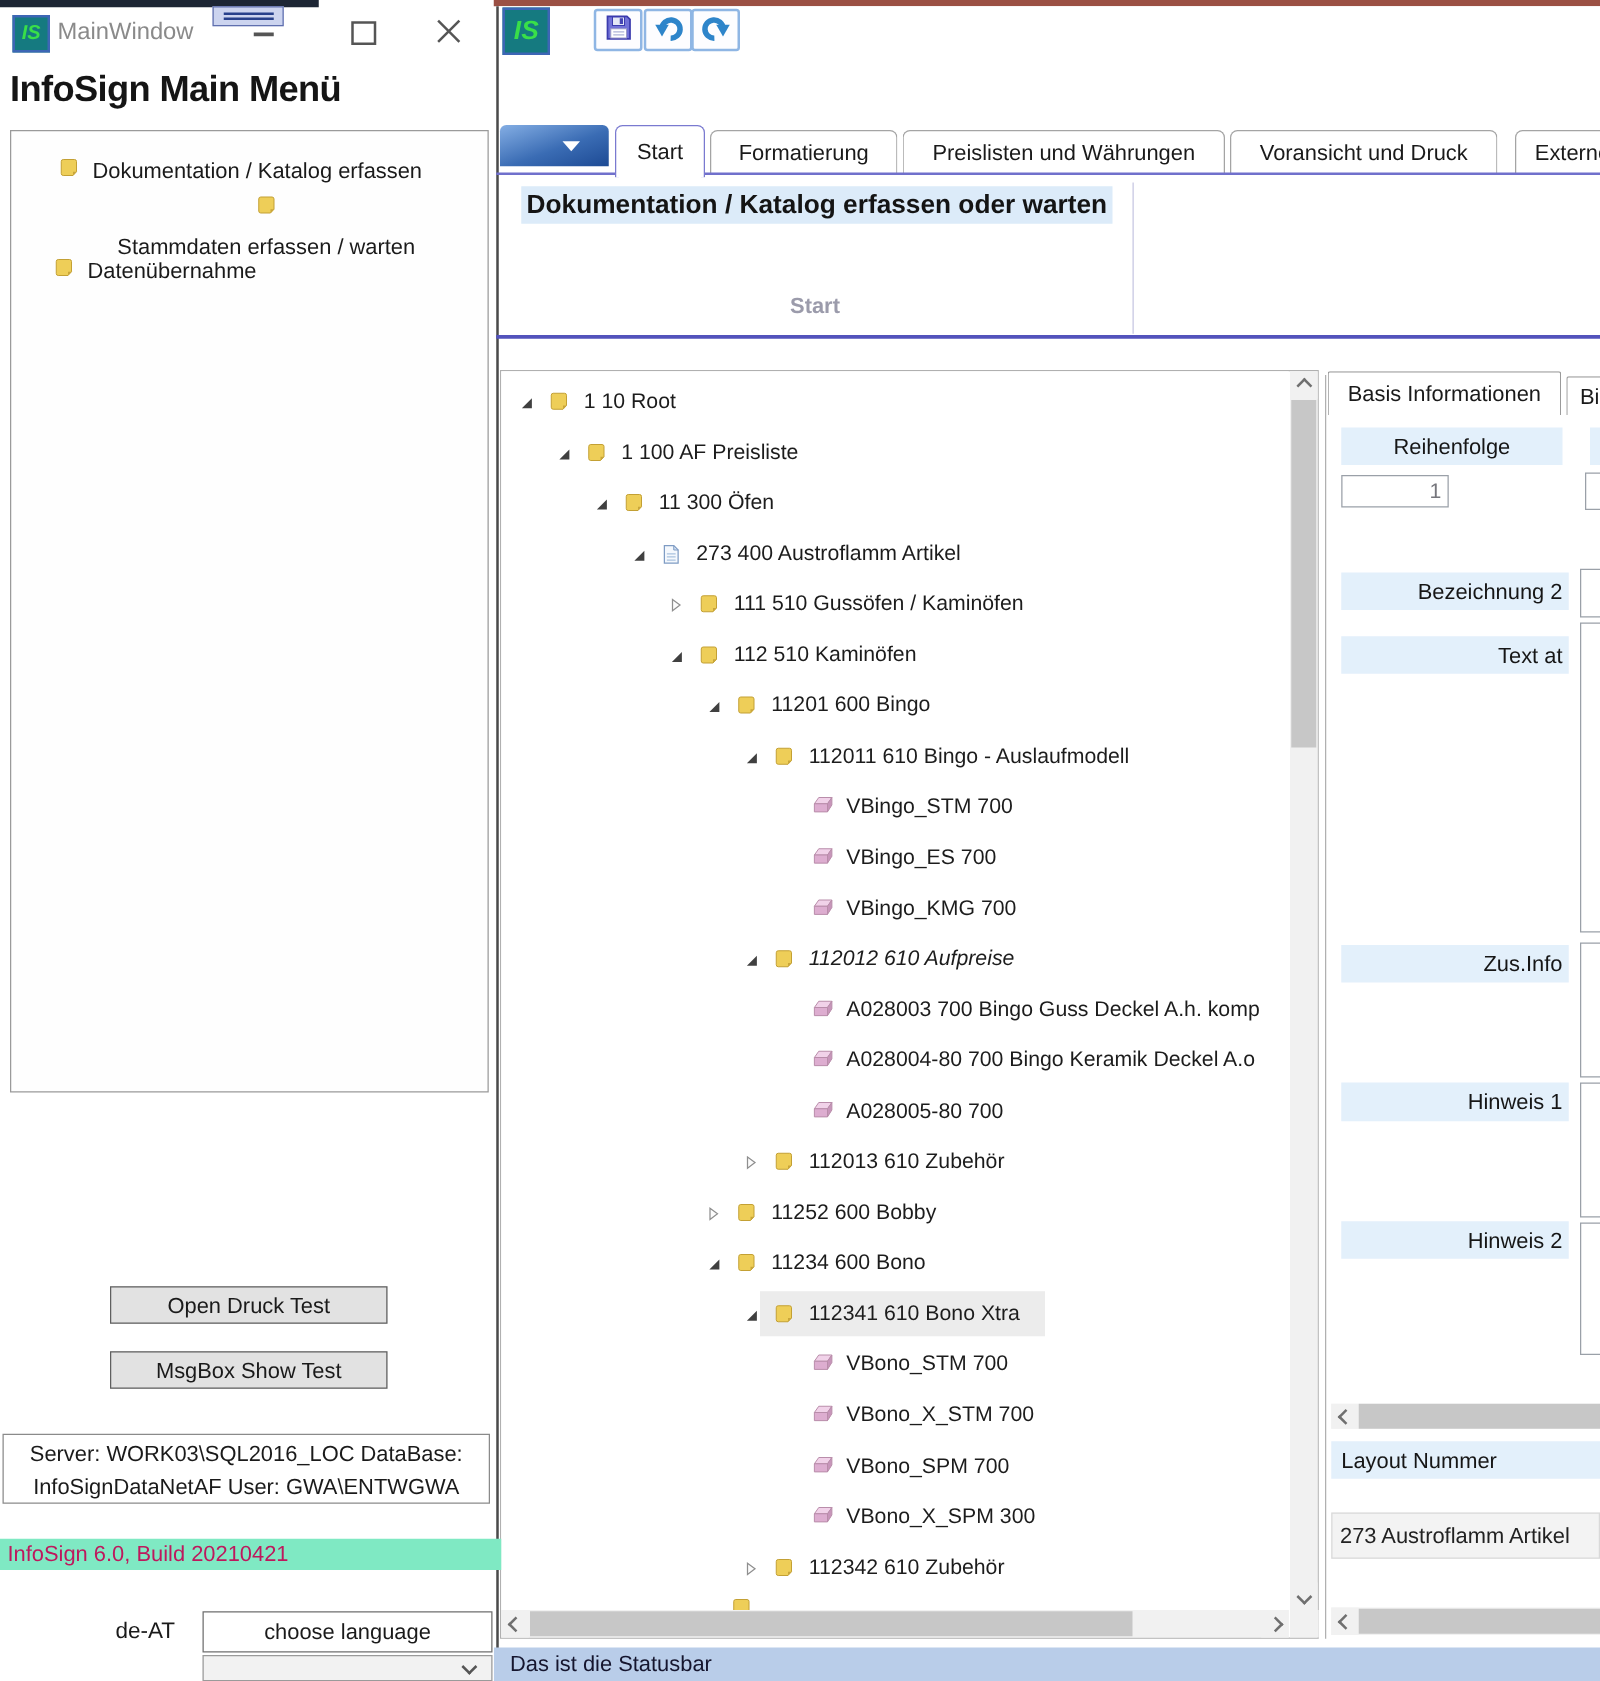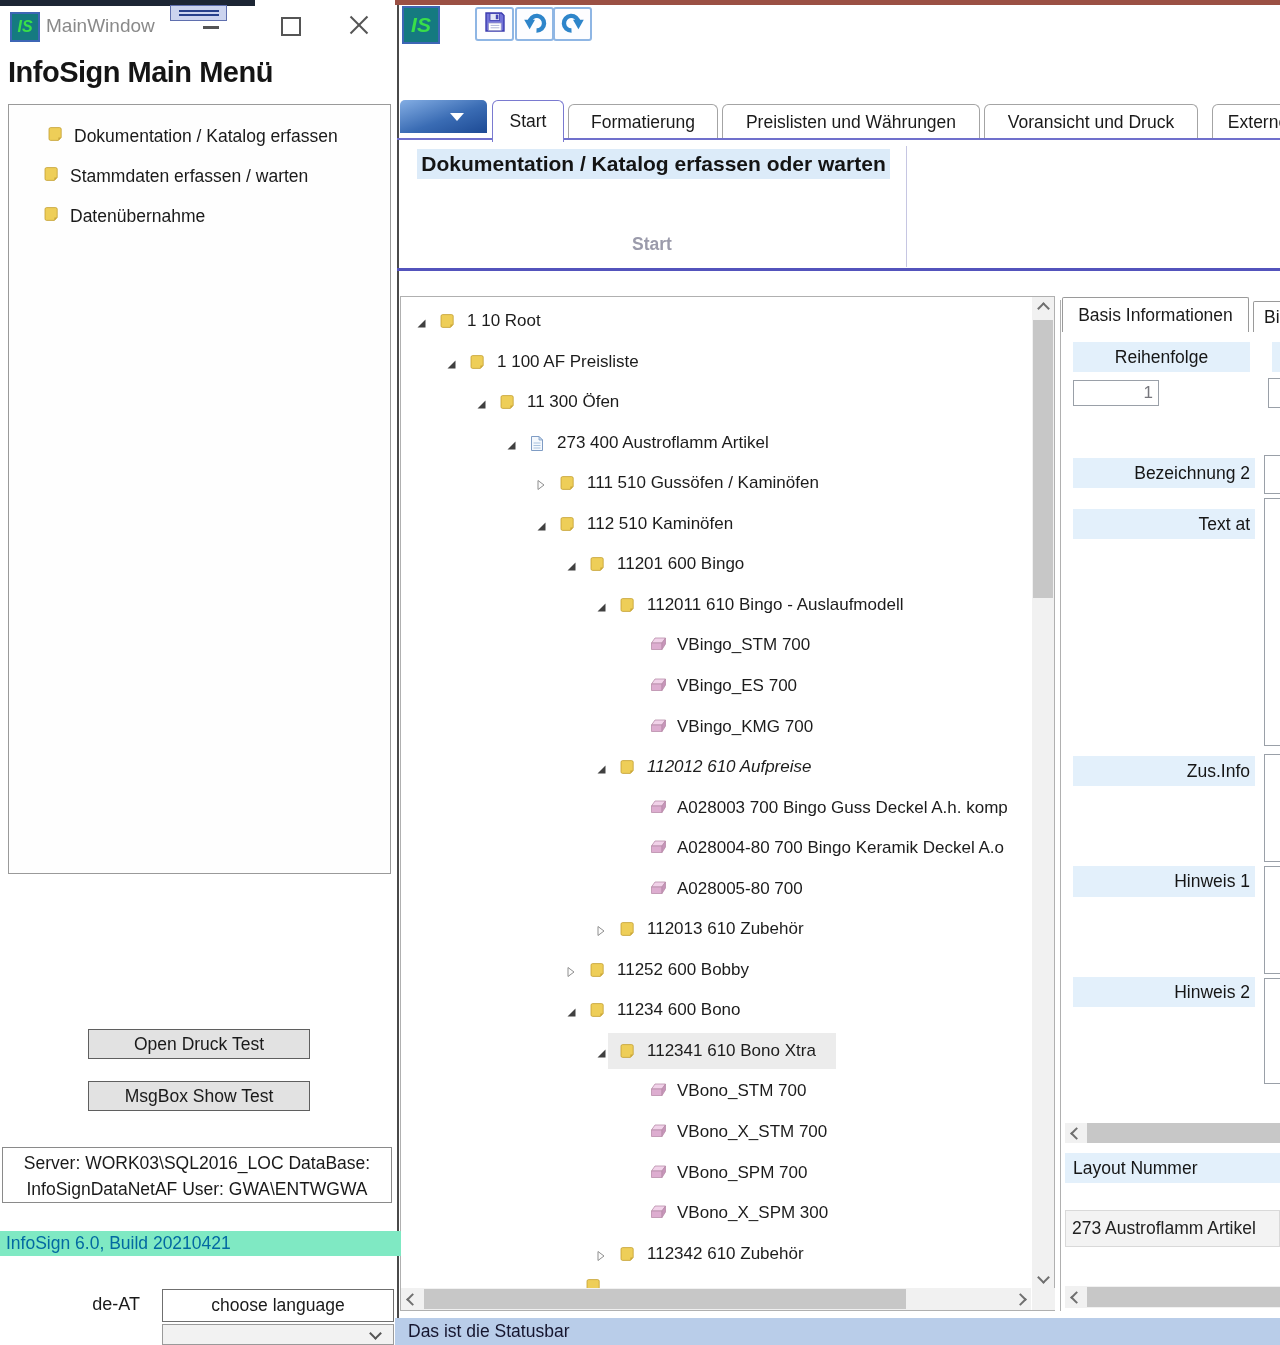--- a/index.html
+++ b/index.html
@@ -464,21 +464,21 @@
   <div class="abs heading" style="left:8px;top:56px;"><span>InfoSign Main Menü</span></div>
 
   <div class="abs menu-box" style="left:8px;top:104px;width:383px;height:770px;box-sizing:border-box;">
     <div class="menu-item abs" style="left:38px;top:11px;width:340px;">
       <span><svg width="17" height="16" viewBox="0 0 17 16">
             <path d="M2 3.2 Q2 1.6 3.6 1.6 L12.6 1.6 Q14.2 1.6 14.2 3.2 L14.2 11.4 L11.4 14.4 L3.6 14.4 Q2 14.4 2 12.8 Z" fill="#eece58" stroke="#c3a034" stroke-width="0.8"></path>
             <path d="M14.2 11.4 L11.4 14.4 L11.4 11.4 Z" fill="#c9a63a"></path>
           </svg></span>
       <span>Dokumentation / Katalog erfassen</span>
     </div>
-    <div class="menu-item abs" style="left:34px;top:51px;width:340px;">
+    <div class="menu-item abs" style="left:34px;top:51px;width:340px;flex-direction:column;">
       <span><svg width="17" height="16" viewBox="0 0 17 16">
             <path d="M2 3.2 Q2 1.6 3.6 1.6 L12.6 1.6 Q14.2 1.6 14.2 3.2 L14.2 11.4 L11.4 14.4 L3.6 14.4 Q2 14.4 2 12.8 Z" fill="#eece58" stroke="#c3a034" stroke-width="0.8"></path>
             <path d="M14.2 11.4 L11.4 14.4 L11.4 11.4 Z" fill="#c9a63a"></path>
           </svg></span>
       <span>Stammdaten erfassen / warten</span>
     </div>
     <div class="menu-item abs" style="left:34px;top:91px;width:340px;">
       <span><svg width="17" height="16" viewBox="0 0 17 16">
             <path d="M2 3.2 Q2 1.6 3.6 1.6 L12.6 1.6 Q14.2 1.6 14.2 3.2 L14.2 11.4 L11.4 14.4 L3.6 14.4 Q2 14.4 2 12.8 Z" fill="#eece58" stroke="#c3a034" stroke-width="0.8"></path>
             <path d="M14.2 11.4 L11.4 14.4 L11.4 11.4 Z" fill="#c9a63a"></path>
@@ -492,21 +492,21 @@
     </div>
   <div class="abs btn-grey" style="left:88px;top:1081px;width:220px;height:28px;">
       <span>MsgBox Show Test</span>
     </div>
 
   <div class="abs server-box" style="left:2px;top:1147px;width:390px;height:56px;box-sizing:border-box;">
     <div>Server: WORK03\SQL2016_LOC   DataBase:</div>
     <div>InfoSignDataNetAF   User: GWA\ENTWGWA</div>
   </div>
 
-  <div class="abs green-bar" style="left:0;top:1231px;width:395px;height:25px;background:#7fe9c3;color:#0369a1;">
+  <div class="abs green-bar" style="left:0;top:1231px;width:395px;height:25px;background:#7fe9c3;color:#be185d;">
       <span>InfoSign 6.0, Build 20210421</span>
     </div>
 
   <div class="abs" style="left:55px;top:1294px;width:85px;text-align:right;font-size:18px;"><span>de-AT</span></div>
   <div class="abs btn-white" style="left:162px;top:1289px;width:232px;height:33px;box-sizing:border-box;">
       <span>choose language</span>
     </div>
   <div class="abs combo" style="left:162px;top:1324px;width:232px;height:21px;box-sizing:border-box;">
     <i class="chev down" style="position:absolute;left:208px;top:4px;border-color:#555;"></i>
   </div>

